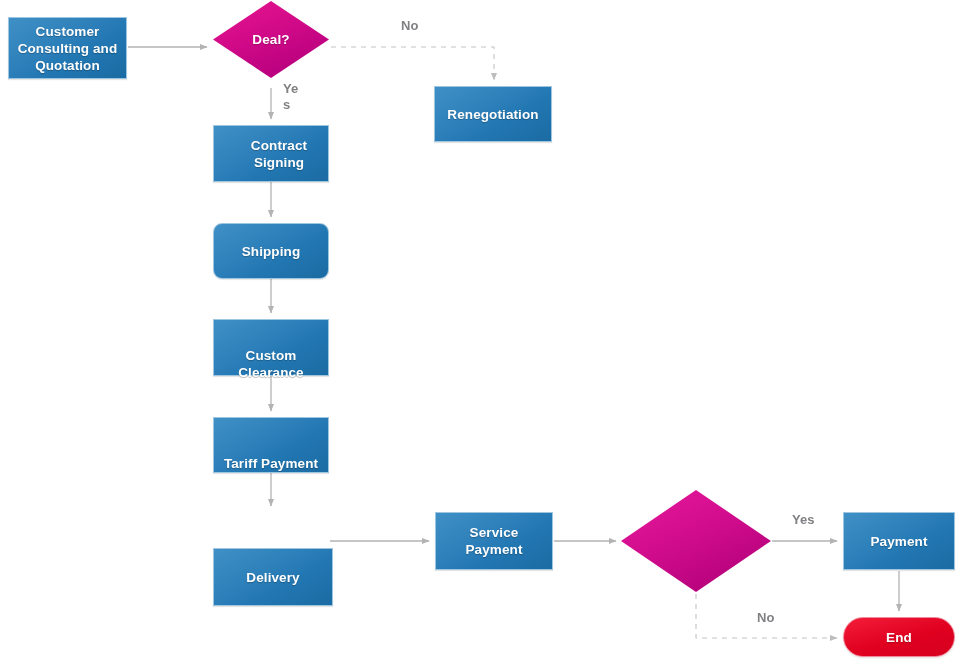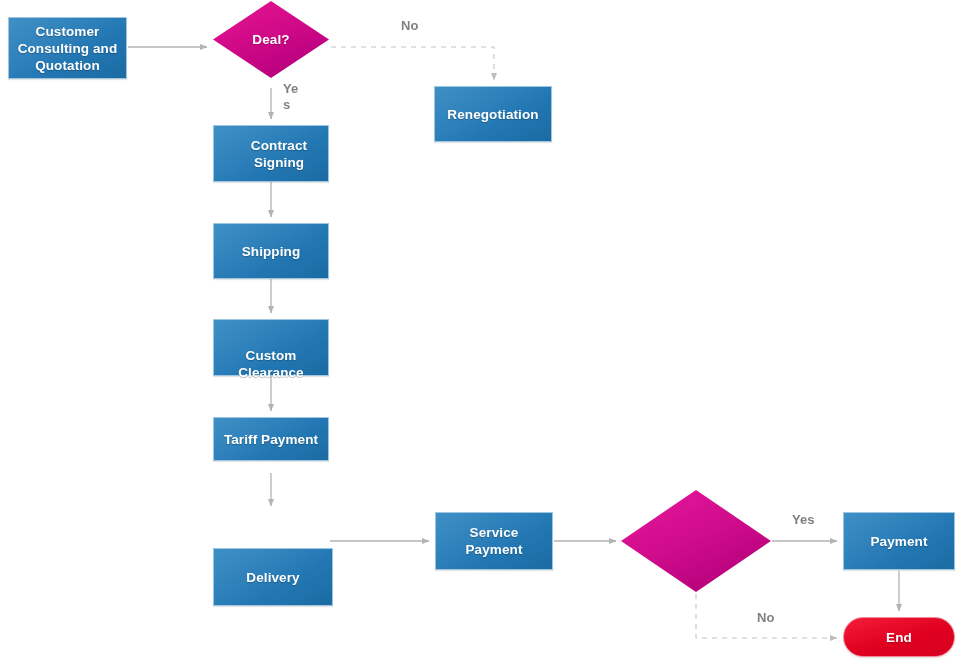--- a/index.html
+++ b/index.html
@@ -141,28 +141,28 @@
         </svg>
         <span class="label" style="white-space: pre-line;">Deal?</span>
       </div>
       <div class="node proc" style="left: 434px; top: 86px; width: 118px; height: 56px;">
         <span class="label" style="white-space: pre-line;">Renegotiation</span>
       </div>
       <div class="node proc" style="left: 213px; top: 125px; width: 116px; height: 57px; padding-left: 16px;">
         <span class="label" style="white-space: pre-line;">Contract
 Signing</span>
       </div>
-      <div class="node proc" style="left: 213px; top: 223px; width: 116px; height: 56px;">
+      <div class="node proc" style="left: 213px; top: 223px; width: 116px; height: 56px; border-radius: 9px;">
         <span class="label" style="white-space: pre-line;">Shipping</span>
       </div>
       <div class="node proc" style="left: 213px; top: 319px; width: 116px; height: 57px;">
         <span class="label" style="white-space: pre-line; margin-top: 32px;">Custom
 Clearance</span>
       </div>
-      <div class="node proc" style="left: 213px; top: 417px; width: 116px; height: 44px;">
+      <div class="node proc" style="left: 213px; top: 417px; width: 116px; height: 56px; align-items: flex-end;">
         <span class="label" style="white-space: pre-line;">Tariff Payment</span>
       </div>
       <div class="node proc" style="left: 213px; top: 512px; width: 120px; height: 58px; margin-top: 36px;">
         <span class="label" style="white-space: pre-line;">Delivery</span>
       </div>
       <div class="node proc" style="left: 435px; top: 512px; width: 118px; height: 58px;">
         <span class="label" style="white-space: pre-line;">Service
 Payment</span>
       </div>
       <div class="node decision" style="left: 621px; top: 490px; width: 150px; height: 102px;">

